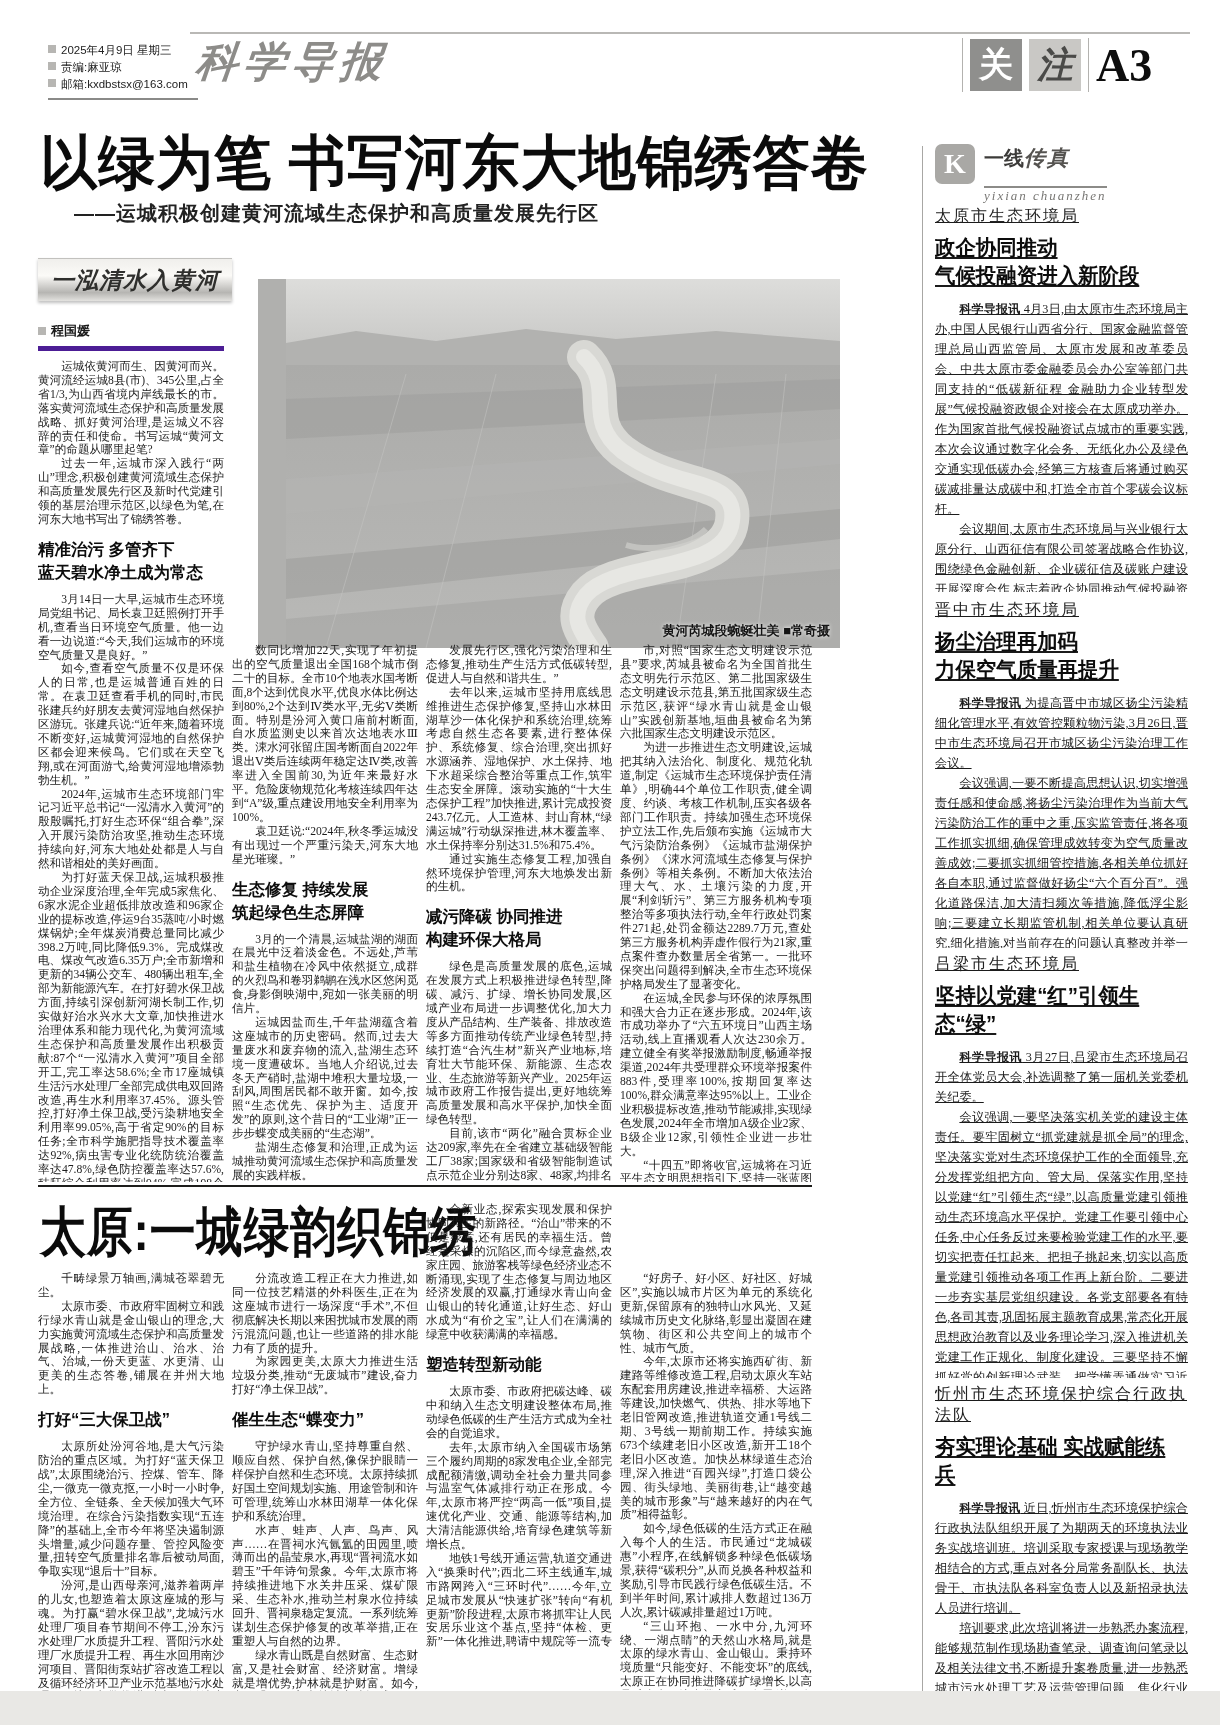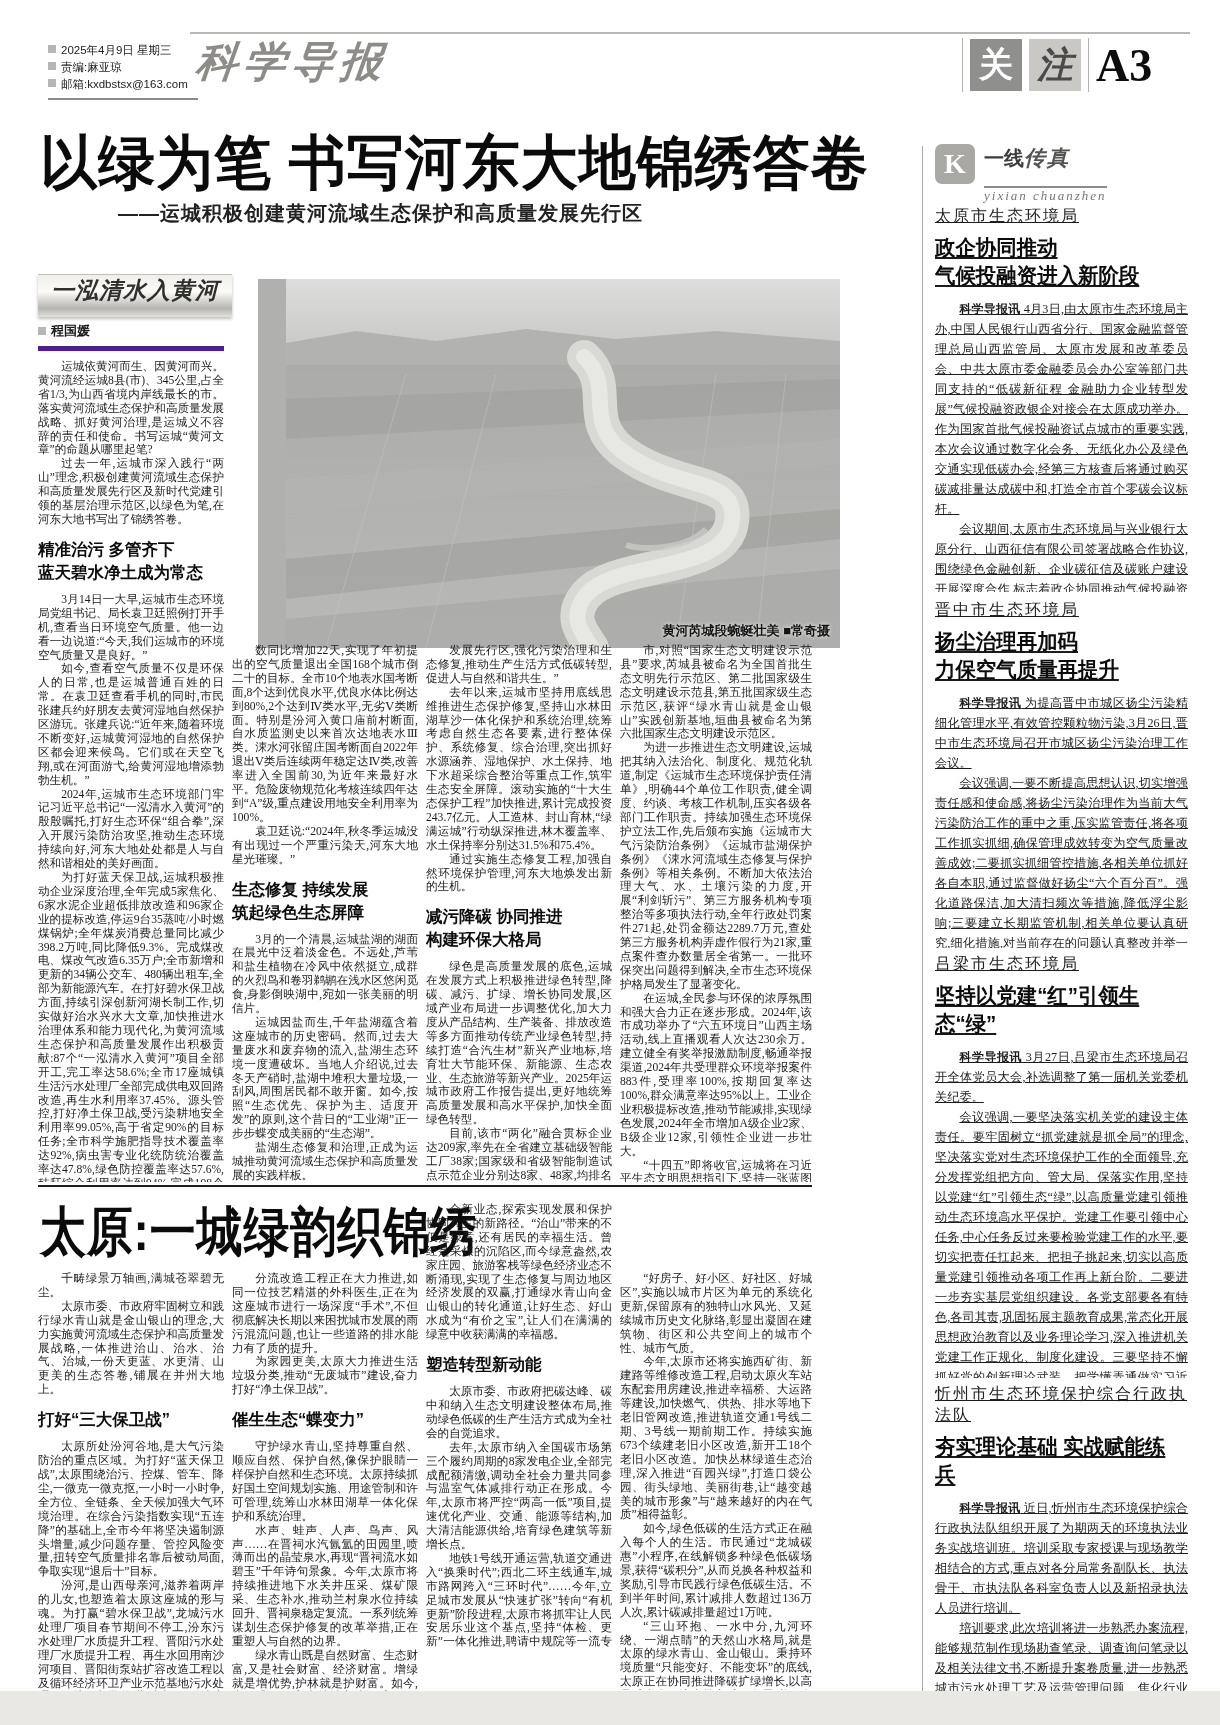--- a/index.html
+++ b/index.html
@@ -18,22 +18,22 @@
   .sec-box{width:52px;height:52px;display:flex;align-items:center;justify-content:center;
            font-weight:900;font-family:"Liberation Sans","DejaVu Sans",sans-serif;}
   .sec-box.dark{background:#8f8f8d;color:#fff;font-size:34px;}
   .sec-box.light{background:#c9c8c5;color:#4a4a48;font-size:36px;font-style:italic;font-family:"Liberation Serif","DejaVu Serif",serif;}
   .page-no{font-size:46px;font-weight:900;font-family:"Liberation Serif","DejaVu Serif",serif;color:#0d0d0d;}
 
   
   .h1{position:absolute;left:40px;top:124px;width:860px;font-size:57px;font-weight:900;letter-spacing:1px;
       font-family:"Liberation Sans","DejaVu Sans",sans-serif;color:#0b0b0b;white-space:nowrap;transform:scaleY(1.04);transform-origin:left top;}
   .h1-sub{position:absolute;left:74px;top:200px;font-size:20px;font-weight:700;color:#222;
-      font-family:"Liberation Sans","DejaVu Sans",sans-serif;letter-spacing:1px;margin-left:44px;}
-  .series-badge{position:absolute;left:38px;top:274px;width:194px;height:42px;display:flex;align-items:flex-start;justify-content:center;
+      font-family:"Liberation Sans","DejaVu Sans",sans-serif;letter-spacing:1px;}
+  .series-badge{position:absolute;left:38px;top:258px;width:194px;height:42px;display:flex;align-items:center;justify-content:center;
       background:linear-gradient(180deg,#f0efec 0%,#fbfaf7 40%,#b6b5b2 80%,#e3e2df 100%);
       border-top:1px solid #c2c1be;box-shadow:0 2px 3px rgba(0,0,0,.25);}
   .series-badge span{font-size:23px;font-weight:900;font-style:italic;color:#2f2f2d;letter-spacing:1px;
       font-family:"Liberation Sans","DejaVu Sans",sans-serif;}
 
   .photo{position:absolute;left:258px;top:279px;width:554px;height:369px;overflow:hidden;background:#b0b0ae;padding-left:28px;}
   .caption{position:absolute;right:10px;bottom:8px;font-size:13px;font-weight:700;color:#141414;
       font-family:"Liberation Sans","DejaVu Sans",sans-serif;text-shadow:0 0 4px rgba(255,255,255,.9);}
 
   .col{position:absolute;overflow:hidden;}

